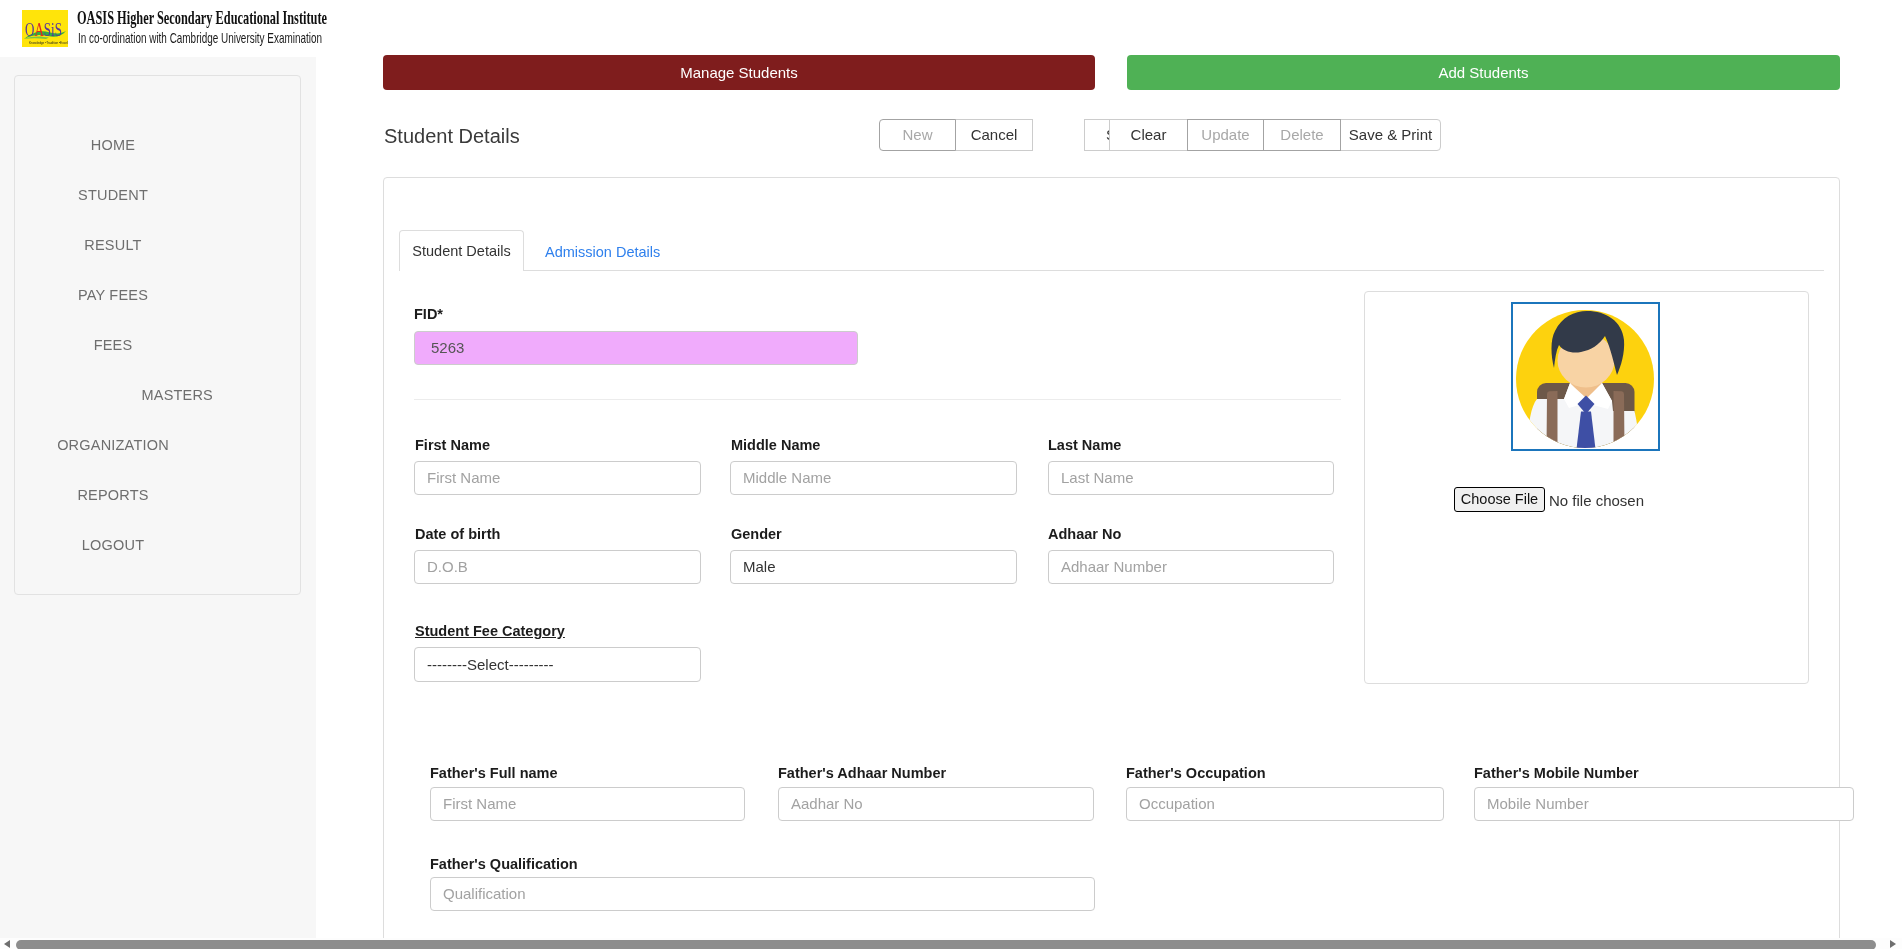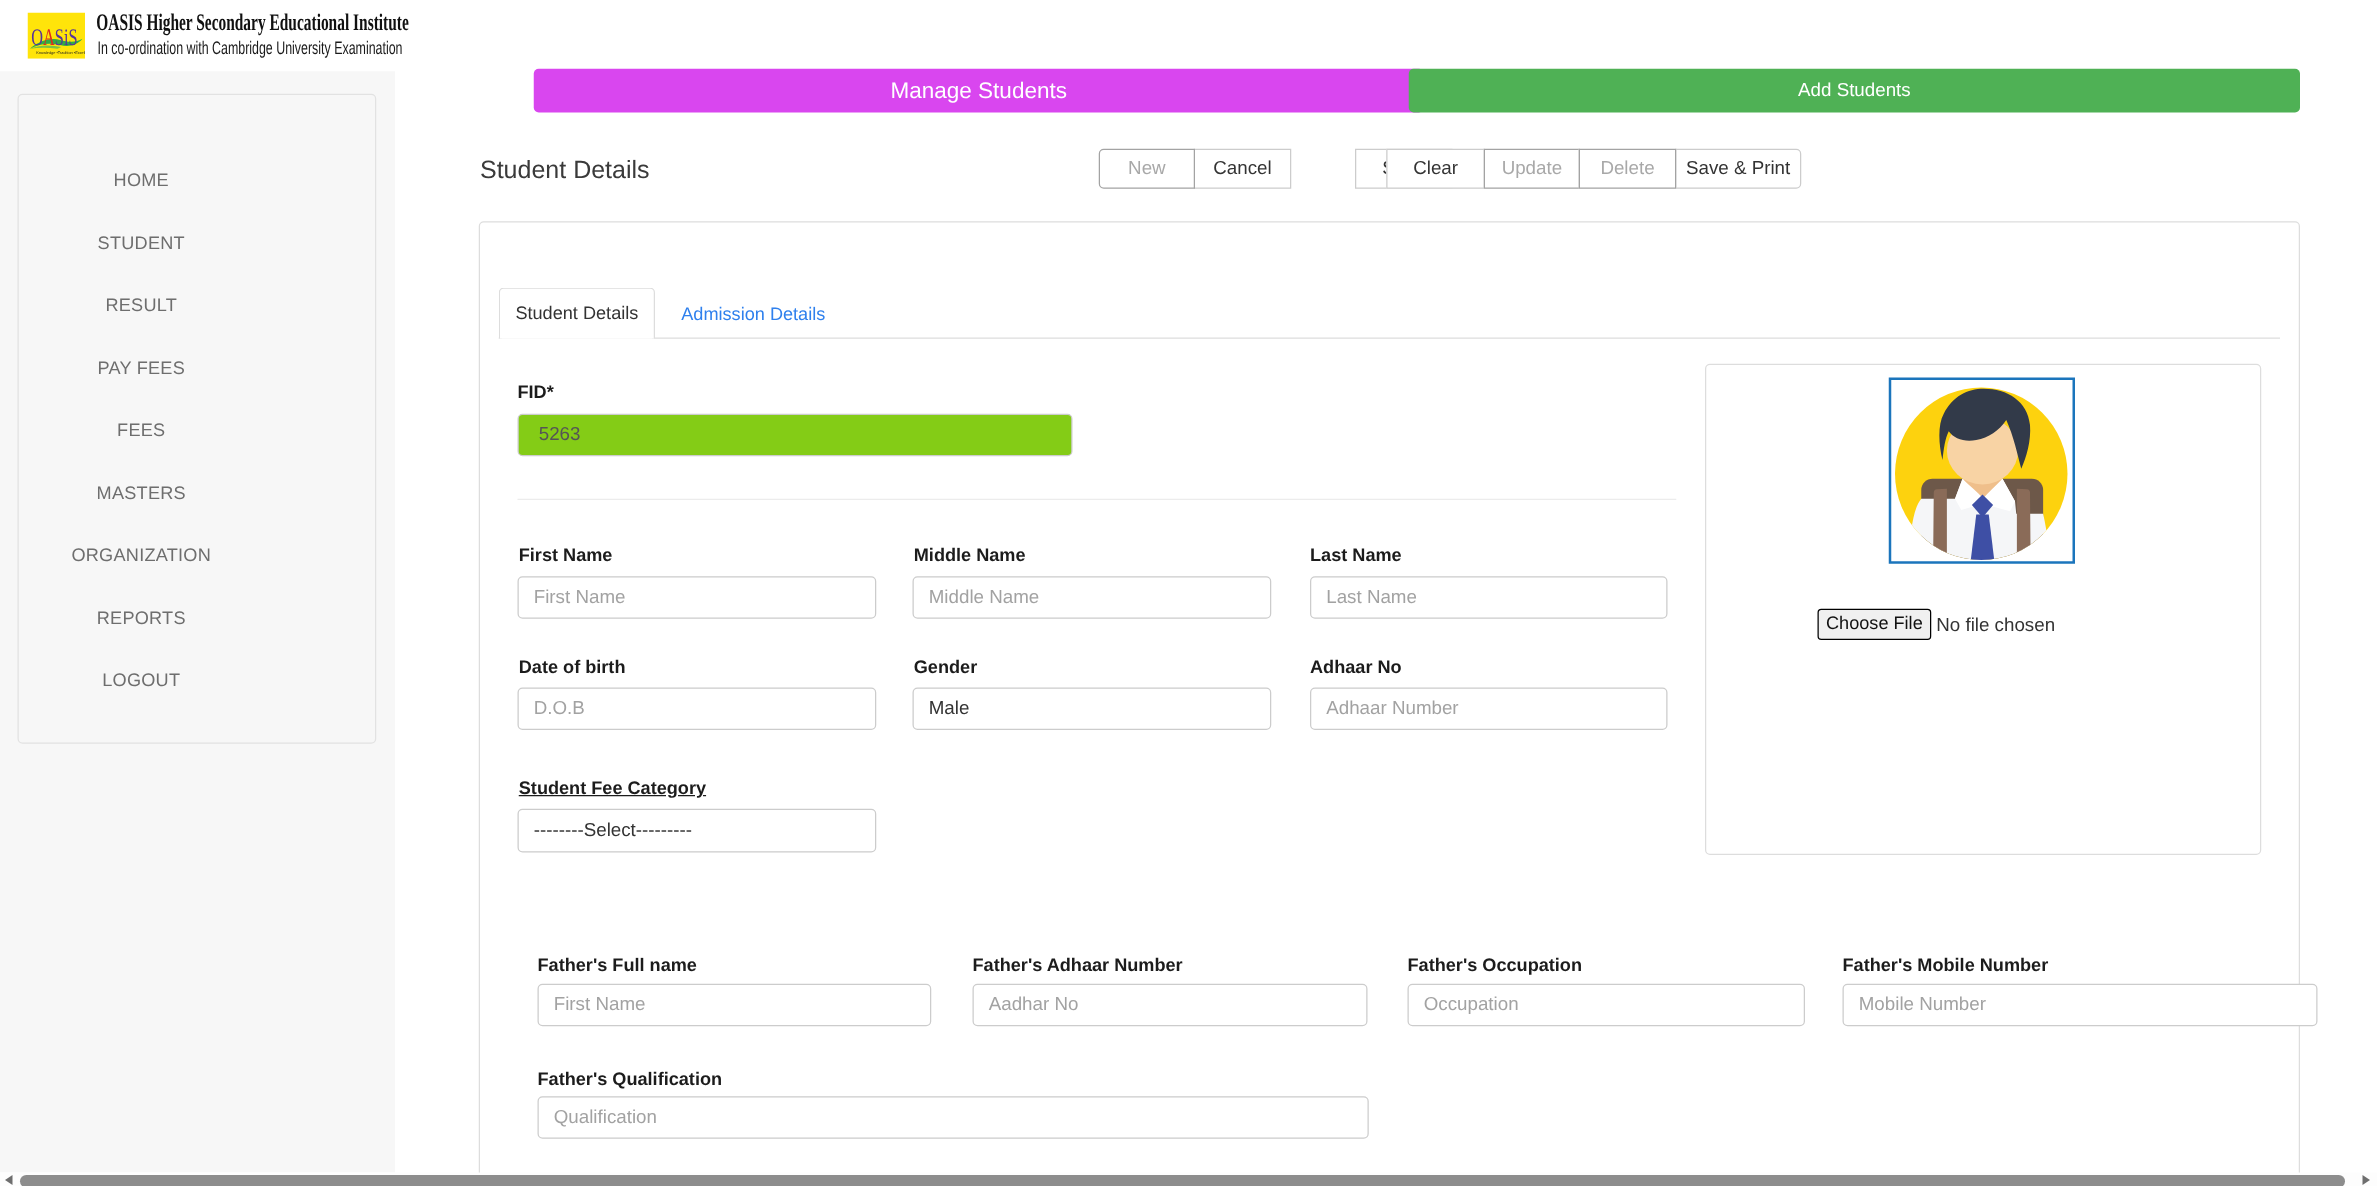--- a/index.html
+++ b/index.html
@@ -38,27 +38,27 @@
     <text x="78" y="43" font-family="Liberation Sans, sans-serif" font-size="14.5" fill="#1a1a1a" textLength="244" lengthAdjust="spacingAndGlyphs">In co-ordination with Cambridge University Examination</text>
   </svg>
 
   <div class="abs" style="left:0;top:57px;width:316px;height:881px;background:#f7f7f7;"></div>
   <div class="abs" style="left:14px;top:75px;width:287px;height:520px;border:1px solid #e2e2e2;border-radius:4px;"></div>
   <div class="menu-item" style="top:137px;">HOME</div>
   <div class="menu-item" style="top:187px;">STUDENT</div>
   <div class="menu-item" style="top:237px;">RESULT</div>
   <div class="menu-item" style="top:287px;">PAY FEES</div>
   <div class="menu-item" style="top:337px;">FEES</div>
-  <div class="menu-item" style="top:387px;">MASTERS</div>
+  <div class="menu-item" style="top:387px;text-align:right;">MASTERS</div>
   <div class="menu-item" style="top:437px;">ORGANIZATION</div>
   <div class="menu-item" style="top:487px;">REPORTS</div>
   <div class="menu-item" style="top:537px;">LOGOUT</div>
 
-  <div class="abs" style="left:383px;top:55px;width:712px;height:35px;background:#d946ef;border-radius:4px;
-       color:#fff;font-size:18px;text-align:center;line-height:35px;margin-left:44px;">Manage Students</div>
+  <div class="abs" style="left:383px;top:55px;width:712px;height:35px;background:#7f1d1d;border-radius:4px;
+       color:#fff;font-size:15px;text-align:center;line-height:35px;">Manage Students</div>
   <div class="abs" style="left:1127px;top:55px;width:713px;height:35px;background:#4fb155;border-radius:4px;
        color:#fff;font-size:15px;text-align:center;line-height:35px;">Add Students</div>
 
   <div class="abs" style="left:384px;top:125px;font-size:20px;color:#3a3a3a;">Student Details</div>
 
   <div class="grpbtn dis" style="left:879px;width:77px;border-radius:4px 0 0 4px;">New</div>
   <div class="grpbtn" style="left:955px;width:78px;">Cancel</div>
   <div class="grpbtn" style="left:1084px;width:78px;">Save</div>
   <div class="grpbtn" style="left:1109px;width:79px;">Clear</div>
   <div class="grpbtn dis" style="left:1187px;width:77px;">Update</div>
@@ -66,21 +66,21 @@
   <div class="grpbtn" style="left:1340px;width:101px;border-radius:0 4px 4px 0;">Save &amp; Print</div>
 
   <div class="abs" style="left:383px;top:177px;width:1457px;height:790px;border:1px solid #ddd;border-radius:4px;background:#fff;"></div>
 
   <div class="abs" style="left:399px;top:270px;width:1425px;height:1px;background:#ddd;"></div>
   <div class="abs" style="left:399px;top:230px;width:125px;height:41px;background:#fff;border:1px solid #ddd;
        border-bottom:0;border-radius:4px 4px 0 0;font-size:14.5px;color:#333;text-align:center;line-height:41px;">Student Details</div>
   <div class="abs" style="left:545px;top:244px;font-size:14.5px;color:#2f80ed;">Admission Details</div>
 
   <div class="lbl" style="left:414px;top:306px;">FID*</div>
-  <div class="inp" style="left:414px;top:331px;width:444px;background:#84cc16;color:#555;padding-left:16px;">5263</div>
+  <div class="inp" style="left:414px;top:331px;width:444px;background:#f0abfc;color:#555;padding-left:16px;">5263</div>
 
   <div class="abs" style="left:414px;top:399px;width:927px;height:1px;background:#ececec;"></div>
 
   <div class="lbl" style="left:415px;top:437px;">First Name</div>
   <div class="lbl" style="left:731px;top:437px;">Middle Name</div>
   <div class="lbl" style="left:1048px;top:437px;">Last Name</div>
   <div class="inp" style="left:414px;top:461px;width:287px;">First Name</div>
   <div class="inp" style="left:730px;top:461px;width:287px;">Middle Name</div>
   <div class="inp" style="left:1048px;top:461px;width:286px;">Last Name</div>
 

